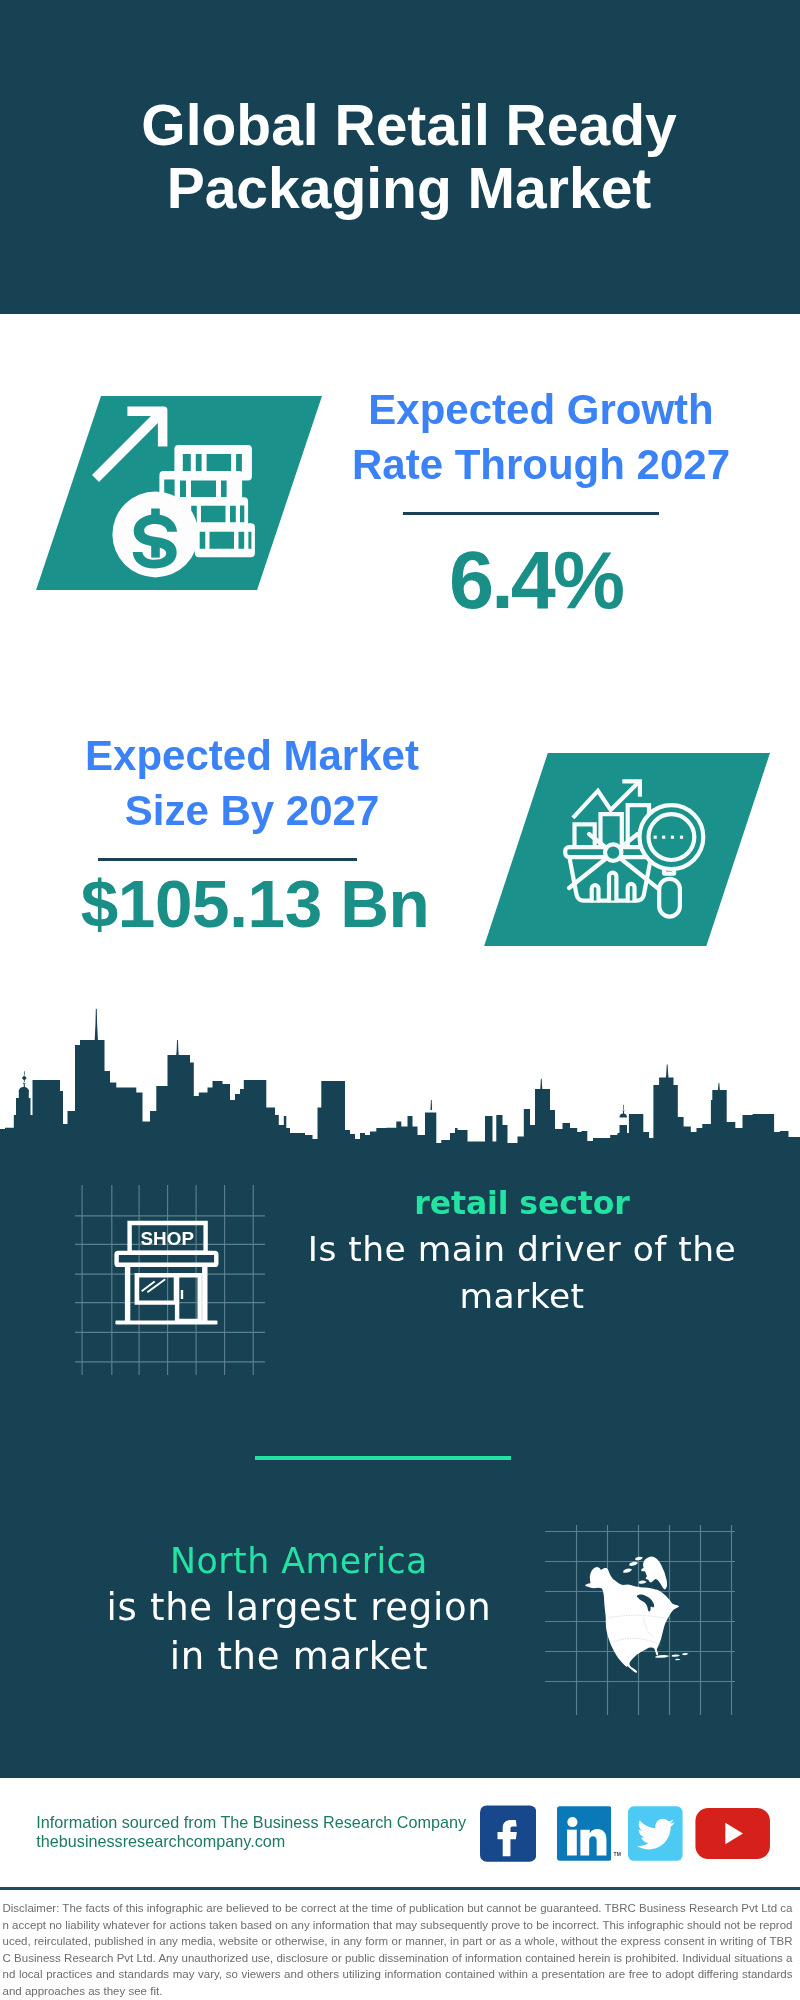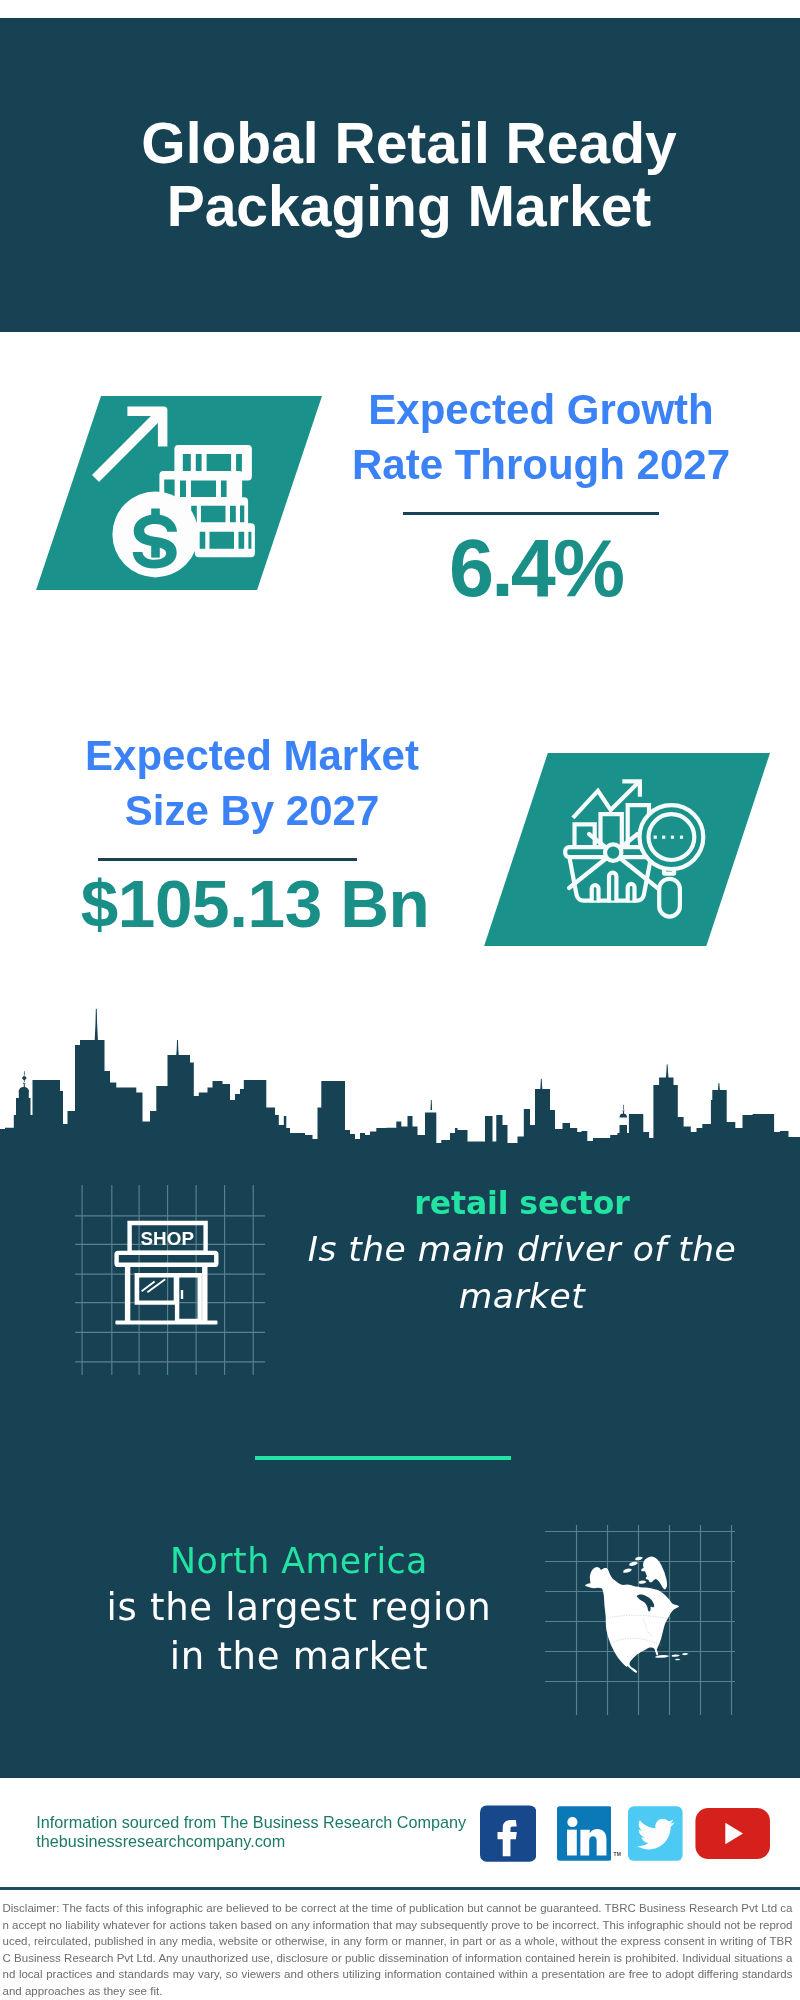--- a/index.html
+++ b/index.html
@@ -1,49 +1,49 @@
 <!DOCTYPE html>
 <html><head>
 <meta charset="utf-8">
 <style>
   html,body{margin:0;padding:0;}
   body{width:800px;height:2000px;background:#ffffff;
        font-family:"Liberation Sans","DejaVu Sans",sans-serif;overflow:hidden;}
   .page{position:relative;width:800px;height:2000px;background:#ffffff;}
 
   
-  .header{position:absolute;left:0;top:0;width:800px;height:314px;background:#164254;margin-top:18px;}
+  .header{position:absolute;left:0;top:0;width:800px;height:314px;background:#164254;}
   .header-title{position:absolute;left:9px;top:0;width:800px;height:314px;margin:0;
       display:flex;flex-direction:column;align-items:center;justify-content:center;
       color:#ffffff;font-size:57px;font-weight:700;line-height:63px;}
 
   
   .stat-head{color:#3b82f6;font-size:42px;font-weight:700;line-height:55px;text-align:center;}
   .stat-rule{height:3px;background:#1a4254;margin:0 auto;}
   .stat-value{color:#1a8f88;font-size:78px;font-weight:700;line-height:86px;text-align:center;
       letter-spacing:-1.5px;}
 
   .statA{position:absolute;left:341px;top:382px;width:400px;}
   .statA .stat-rule{width:255.6px;margin-top:20px;margin-left:62px;}
-  .statA .stat-value{margin-top:10px;font-size:81px;letter-spacing:-2.9px;margin-left:-11px;}
+  .statA .stat-value{margin-top:22px;font-size:81px;letter-spacing:-2.9px;margin-left:-11px;}
   .iconA{position:absolute;left:35.6px;top:395.6px;width:286px;height:194.2px;display:block;}
 
   .statB{position:absolute;left:52px;top:728px;width:400px;}
   .statB .stat-rule{width:259.4px;margin-top:20px;margin-left:46px;}
   .statB .stat-value{margin-top:0;font-size:67.5px;letter-spacing:-0.4px;margin-left:6px;}
   .iconB{position:absolute;left:483.5px;top:753.1px;width:286px;height:193.4px;display:block;}
 
   
   .skyline{position:absolute;left:0;top:1005px;width:800px;height:143px;display:block;}
   .dark{position:absolute;left:0;top:1143px;width:800px;height:635px;background:#164254;}
 
   .driver{position:absolute;left:262px;top:1180px;width:520px;text-align:center;
      font-family:"DejaVu Sans",sans-serif;}
   .driver .hl{color:#22e3a2;font-size:31.5px;font-weight:700;line-height:46.4px;letter-spacing:-0.1px;}
-  .driver .sub{color:#ffffff;font-size:34.5px;font-weight:400;line-height:46.4px;letter-spacing:0.45px;font-style:italic;}
+  .driver .sub{color:#ffffff;font-size:34.5px;font-weight:400;line-height:46.4px;letter-spacing:0.45px;}
   .shopicon{position:absolute;left:75px;top:1185px;width:190px;height:190px;display:block;}
 
   .midrule{position:absolute;left:254.5px;top:1455.5px;width:256.7px;height:4px;background:#22e3a2;}
 
   .region{position:absolute;left:43px;top:1538px;width:512px;text-align:center;
      font-family:"DejaVu Sans",sans-serif;}
   .region .hl{color:#22e3a2;font-size:34.8px;font-weight:400;line-height:46.2px;letter-spacing:0.45px;}
   .region .sub{color:#ffffff;font-size:37px;font-weight:400;line-height:48.3px;letter-spacing:0.7px;}
   .mapicon{position:absolute;left:545px;top:1525px;width:190px;height:190px;display:block;}
 

